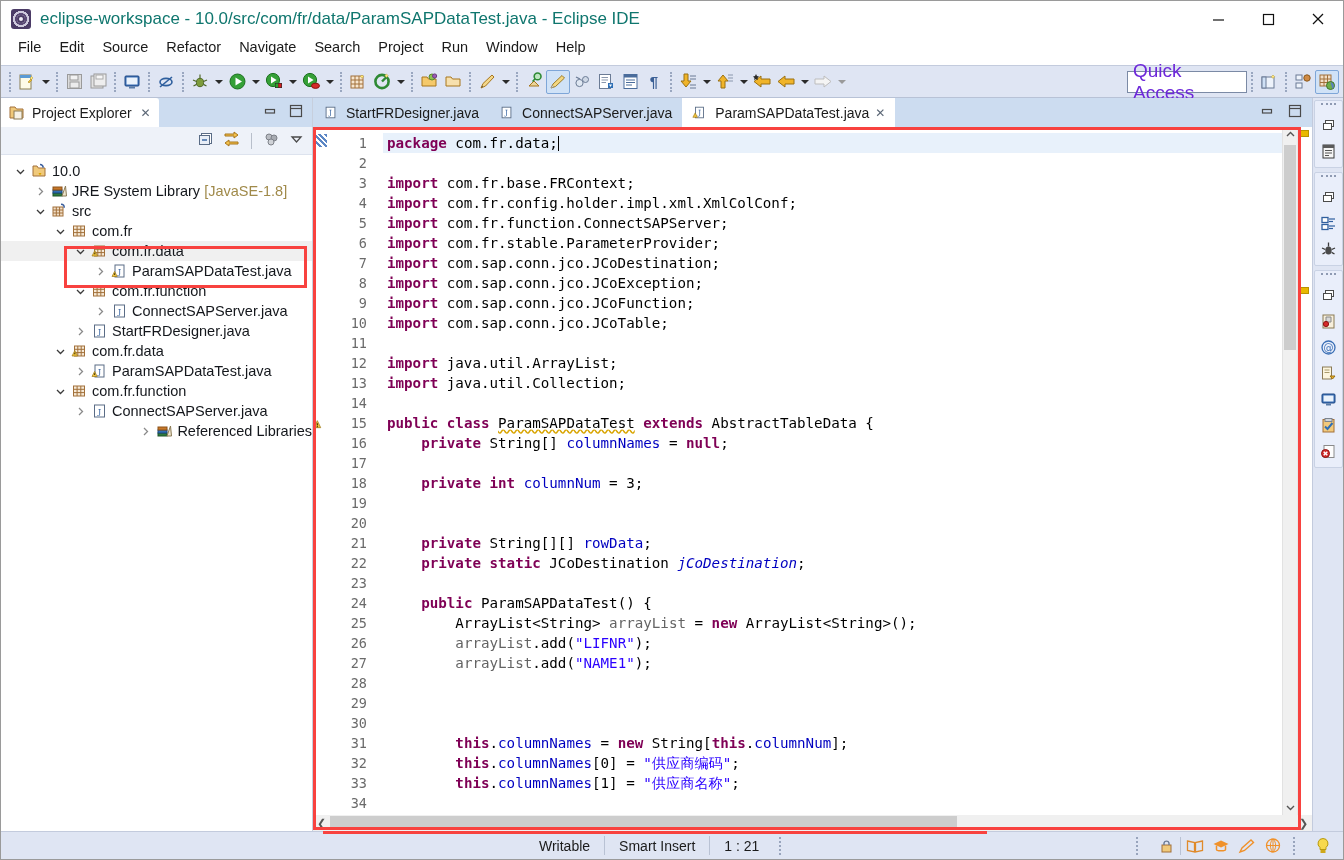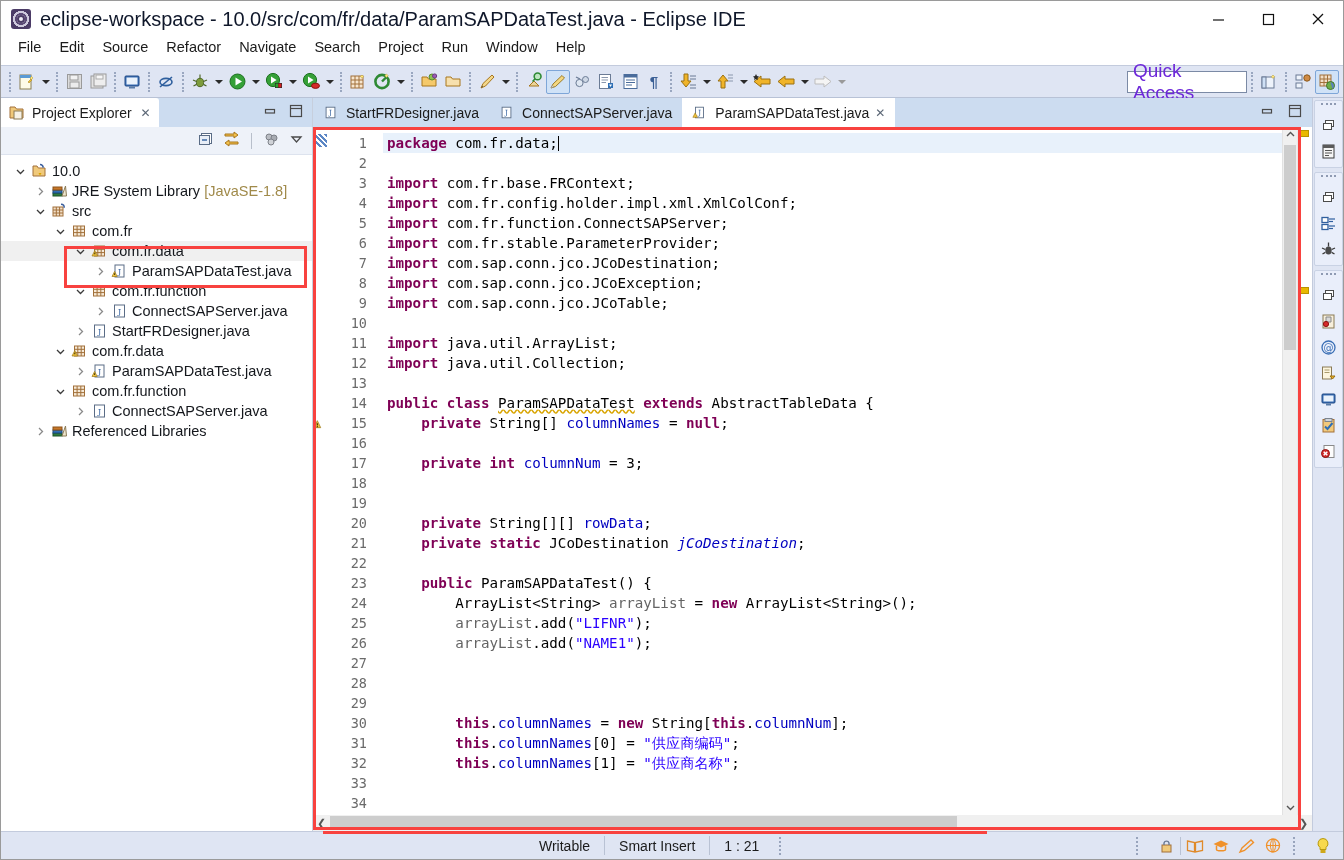--- a/index.html
+++ b/index.html
@@ -30,21 +30,21 @@
     width: 20px; height: 20px; margin-right: 9px;
     border-radius: 3px;
     background: radial-gradient(circle at 50% 50%, #e9e9ef 0 18%, #5b4a76 19% 42%, #cfcadd 43% 56%, #4b3b66 57% 100%);
     position: relative;
   }
   .title-icon::after{
     content:""; position:absolute; inset:6px; border-radius:50%;
     background:#f0eef5; box-shadow: 0 0 0 2px #4b3b66 inset;
   }
   .title-text {
-    font-size: 20px; color: #0f172a; white-space: nowrap;
+    font-size: 17px; color: #0f766e; white-space: nowrap;
   }
   .win-btns { position: absolute; right: 0; top: 0; height: 36px; display: flex; }
   .win-btn {
     width: 50px; height: 36px; display: flex; align-items: center; justify-content: center;
     color: #1b1b1b;
   }
   .win-btn svg { display: block; }
 
   
   .menubar {
@@ -850,21 +850,21 @@
           </span>
           <span class="ic">
             <svg width="17" height="16" viewBox="0 0 17 16">
               <rect x="3.5" y="2" width="10" height="12" fill="#ffffff" stroke="#5a6c86"></rect>
               <text x="8.5" y="11" font-size="8" text-anchor="middle" fill="#2f5f9e" font-family="DejaVu Serif, serif">J</text>
             </svg>
           </span>
           <span class="tlabel">ConnectSAPServer.java</span>
         </div>
 
-        <div class="tnode" style="padding-left:32px;">
+        <div class="tnode" style="padding-left:32px;justify-content:flex-end;">
           <span class="twist">
             <svg width="9" height="9" viewBox="0 0 9 9">
                 <path d="M3 1 L6.5 4.5 L3 8" fill="none" stroke="#8a8a8a" stroke-width="1.3"></path>
               </svg>
           </span>
           <span class="ic">
             <svg width="17" height="16" viewBox="0 0 17 16">
               <rect x="2" y="10" width="9" height="3" fill="#2f7a3c" stroke="#1d5227"></rect>
               <rect x="2" y="7" width="9" height="3" fill="#2f6fb5" stroke="#1c4a80"></rect>
               <rect x="2" y="4" width="9" height="3" fill="#c8782a" stroke="#8b5218"></rect>
@@ -977,20 +977,21 @@
 
         <div class="code" id="code-lines">
             <div class="cline cur"><span class="kw">package</span><span class="pl"> com.fr.data;</span><span class="caret"></span></div>
             <div class="cline">&nbsp;</div>
             <div class="cline"><span class="kw">import</span><span class="pl"> com.fr.base.FRContext;</span></div>
             <div class="cline"><span class="kw">import</span><span class="pl"> com.fr.config.holder.impl.xml.XmlColConf;</span></div>
             <div class="cline"><span class="kw">import</span><span class="pl"> com.fr.function.ConnectSAPServer;</span></div>
             <div class="cline"><span class="kw">import</span><span class="pl"> com.fr.stable.ParameterProvider;</span></div>
             <div class="cline"><span class="kw">import</span><span class="pl"> com.sap.conn.jco.JCoDestination;</span></div>
             <div class="cline"><span class="kw">import</span><span class="pl"> com.sap.conn.jco.JCoException;</span></div>
+            <div class="cline"><span class="kw">import</span><span class="pl"> com.sap.conn.jco.JCoFunction;</span></div>
             <div class="cline"><span class="kw">import</span><span class="pl"> com.sap.conn.jco.JCoTable;</span></div>
             <div class="cline">&nbsp;</div>
             <div class="cline"><span class="kw">import</span><span class="pl"> java.util.ArrayList;</span></div>
             <div class="cline"><span class="kw">import</span><span class="pl"> java.util.Collection;</span></div>
             <div class="cline">&nbsp;</div>
             <div class="cline"><span class="kw">public</span><span class="pl"> </span><span class="kw">class</span><span class="pl"> </span><span class="pl err-squiggle">ParamSAPDataTest</span><span class="pl"> </span><span class="kw">extends</span><span class="pl"> AbstractTableData {</span></div>
             <div class="cline"><span class="pl">    </span><span class="kw">private</span><span class="pl"> String[] </span><span class="fld">columnNames</span><span class="pl"> = </span><span class="kw">null</span><span class="pl">;</span></div>
             <div class="cline">&nbsp;</div>
             <div class="cline"><span class="pl">    </span><span class="kw">private</span><span class="pl"> </span><span class="kw">int</span><span class="pl"> </span><span class="fld">columnNum</span><span class="pl"> = 3;</span></div>
             <div class="cline">&nbsp;</div>

